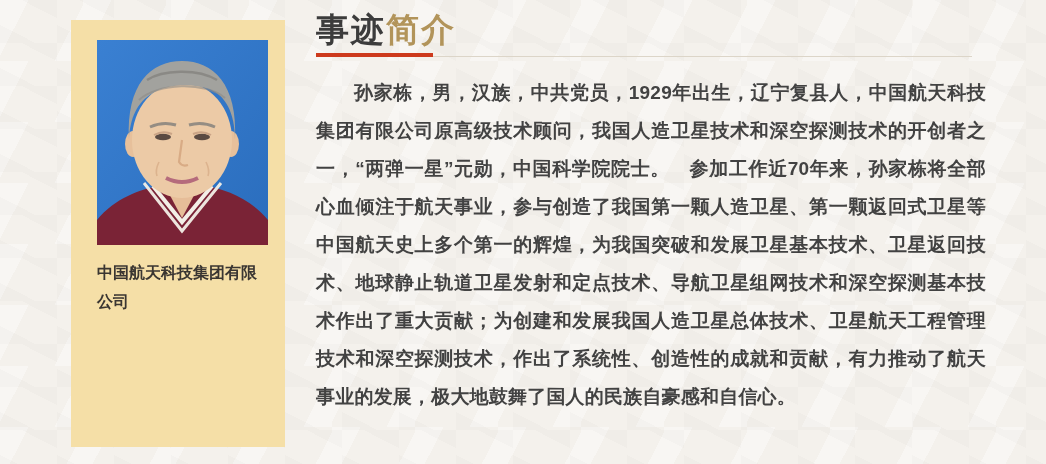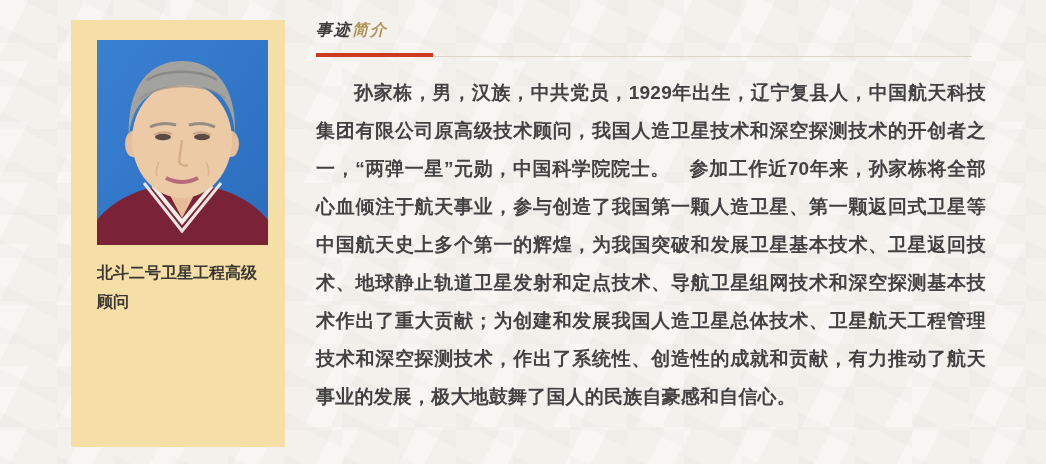--- a/index.html
+++ b/index.html
@@ -46,26 +46,25 @@
   .profile-text .block { display: block; }
 
   
   .section {
     position: absolute;
     left: 316px;
     top: 15px;
     width: 670px;
   }
   .section-heading {
-    font-size: 16px;
+    font-size: 33px;
     font-weight: 700;
     letter-spacing: 2px;
     line-height: 30px;
     white-space: nowrap;
-    font-style: italic;
   }
   .heading-primary { color: #3c3c3c; }
   .heading-accent  { color: #b2945a; }
 
   .heading-rule {
     position: relative;
     margin-top: 8px;
     width: 656px;
     height: 5px;
   }
@@ -139,21 +138,21 @@
 
     <path d="M85,100 L82,122 q3,5 9,3" stroke="#d8ab85" stroke-width="2.2" fill="none"></path>
 
     <path d="M69,138 q16,8 32,0" stroke="#b56b7c" stroke-width="4" fill="none"></path>
 
     <path d="M62,122 q-4,8 -2,14" stroke="#dcb38e" stroke-width="1.6" fill="none"></path>
     <path d="M109,122 q4,8 2,14" stroke="#dcb38e" stroke-width="1.6" fill="none"></path>
   </svg>
 
   <div class="profile-text">
-    <span class="block">北斗二号卫星工程高级顾问</span>
+    <span class="block">中国航天科技集团有限公司</span>
   </div>
 </div>
 
 <div class="section">
   <div class="section-heading">
     <span class="heading-primary">事迹</span><span class="heading-accent">简介</span>
   </div>
   <div class="heading-rule">
     <div class="rule-line"></div>
     <div class="rule-accent"></div>

